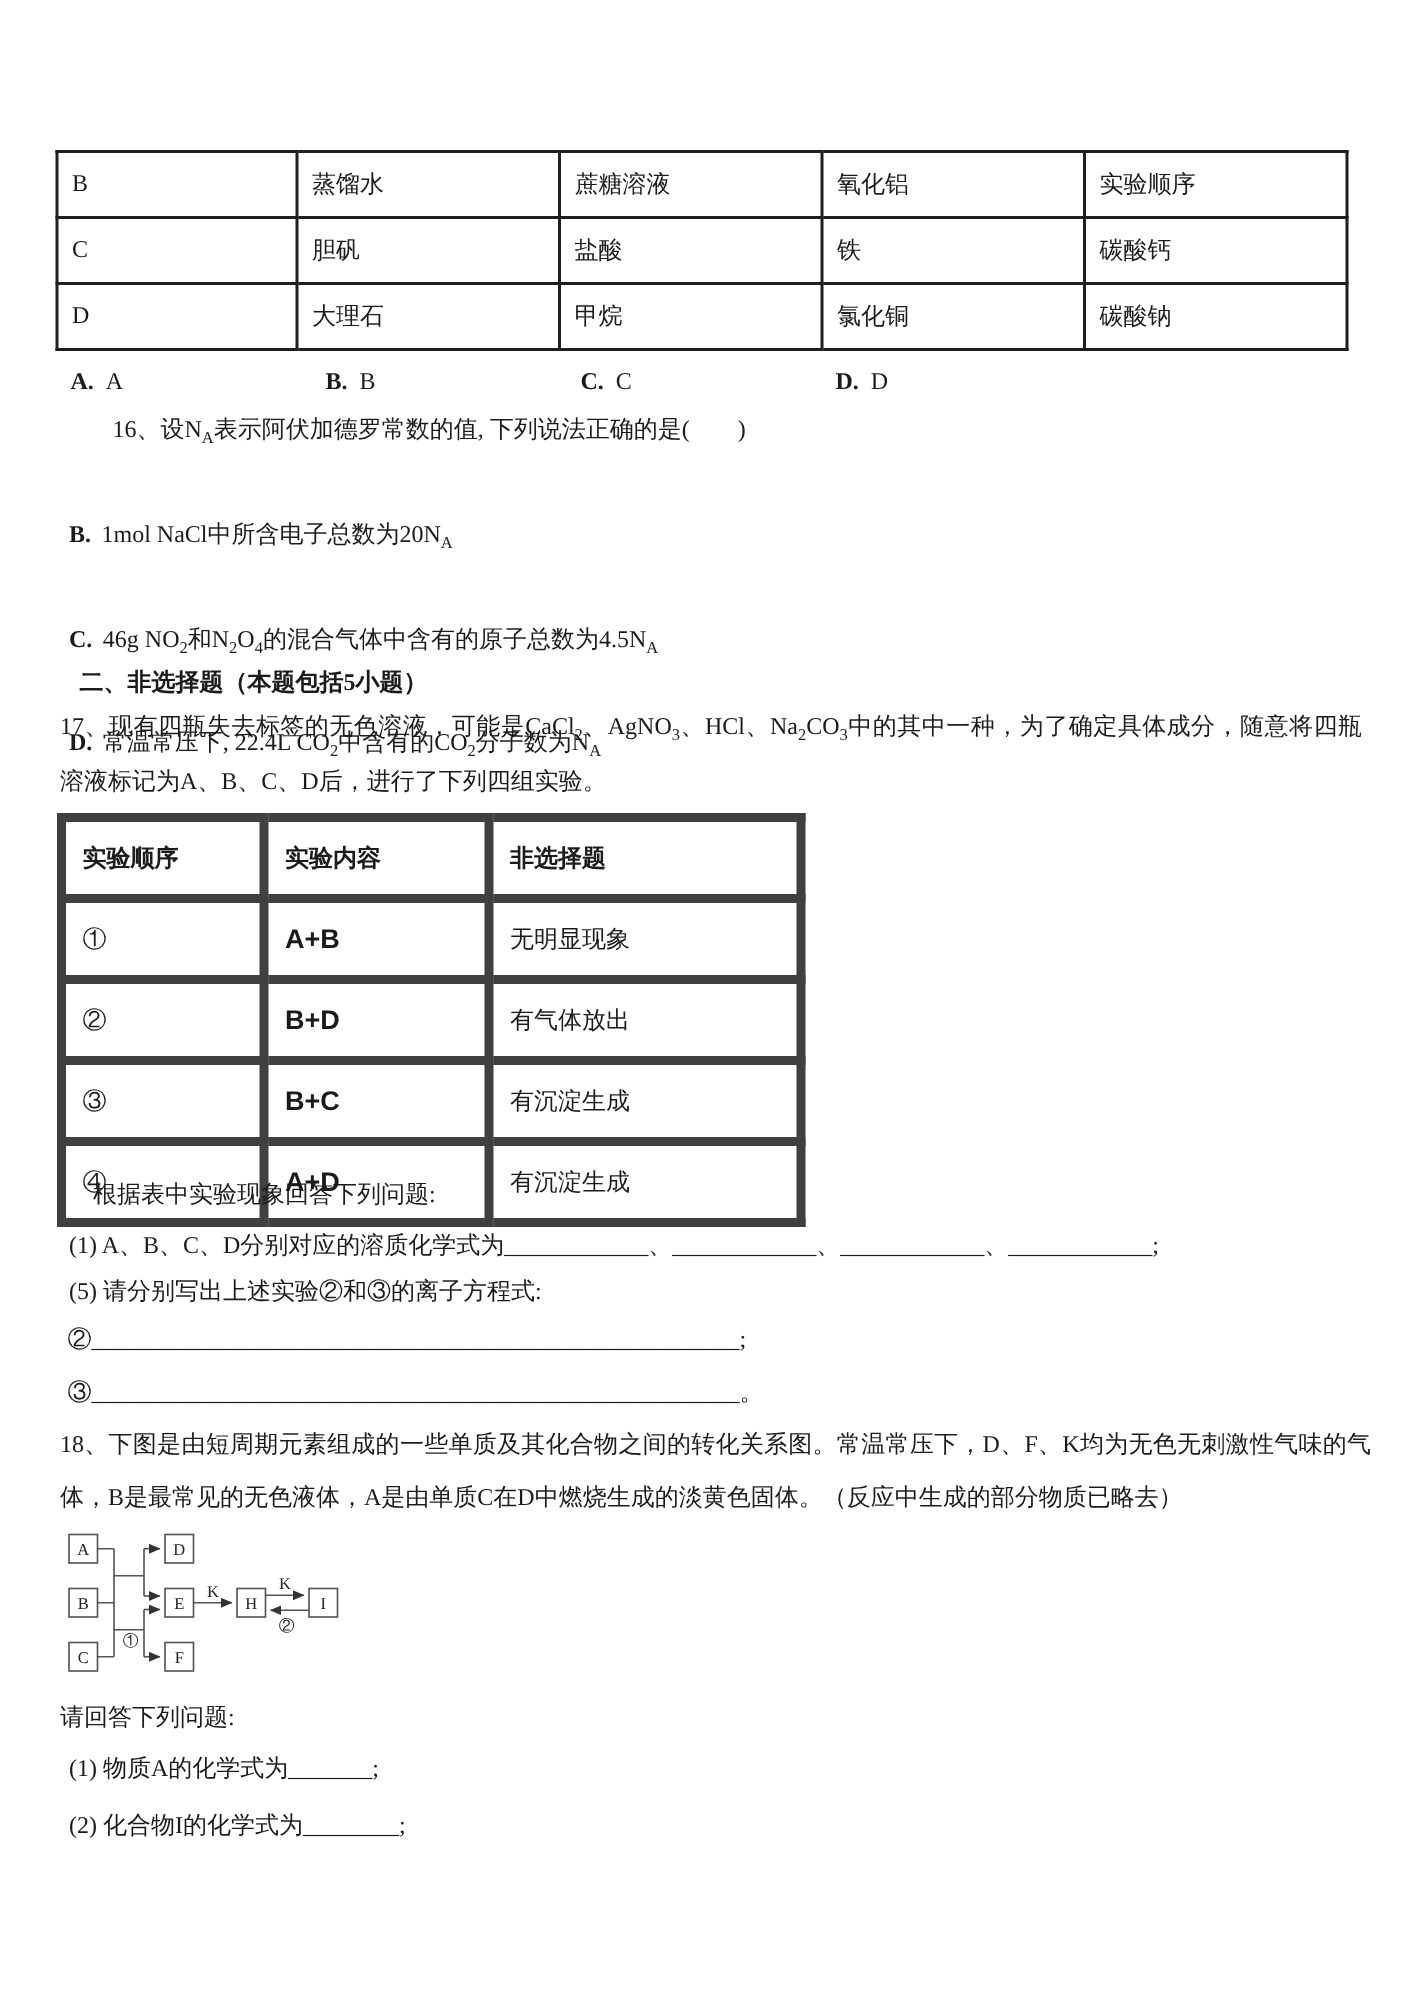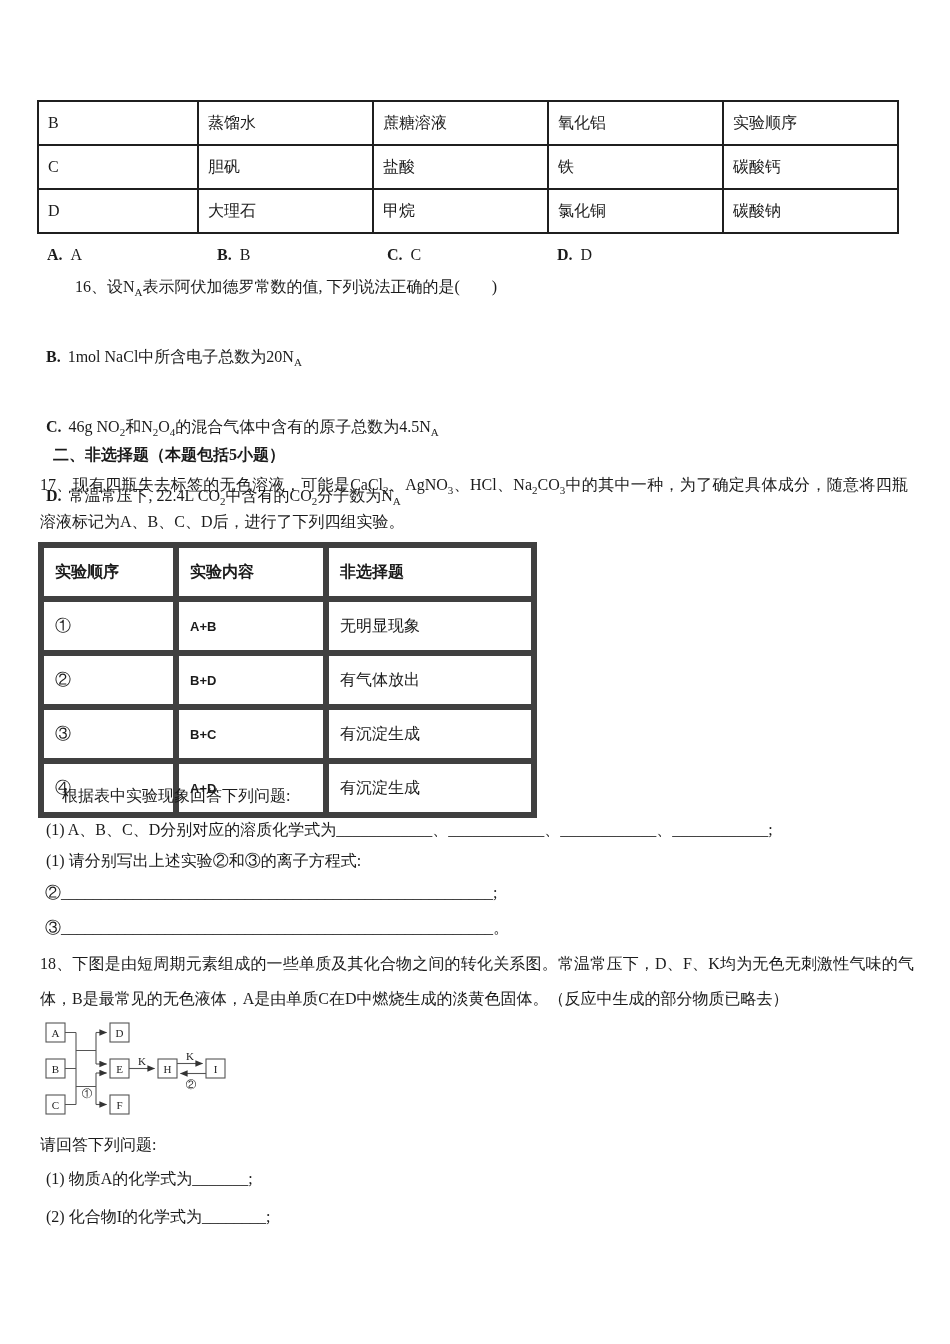--- a/index.html
+++ b/index.html
@@ -12,21 +12,21 @@
   b{font-weight:bold;}
   sub{font-size:11px;line-height:0;}
   
   table{border-collapse:collapse;}
   .t1{position:absolute;left:37px;top:100px;table-layout:fixed;}
   .t1 td{border:2px solid #1f1f1f;height:42px;padding:0 9px;vertical-align:middle;}
   
   .t2{position:absolute;left:38px;top:542px;table-layout:fixed;}
   .t2 td{border:6px solid #404040;height:44px;padding:2px 11px;vertical-align:middle;}
   .t2 .hdr{font-weight:bold;}
-  .bold-sans{font-family:"Liberation Sans","DejaVu Sans",sans-serif;font-weight:bold;font-size:13px;}
+  .bold-sans{font-family:"Liberation Sans","DejaVu Sans",sans-serif;font-weight:bold;font-size:18px;}
   
   .ansrow{display:flex;align-items:center;}
   .ansrow .opt{width:170px;}
   .ansrow b{margin-right:8px;}
   
   .q16opts p{margin:0;line-height:33.5px;}
   .q16opts b{margin-right:7px;}
   .stem{line-height:22px;}
   .bold{font-weight:bold;}
   .para17{width:868px;line-height:37px;text-align:justify;}
@@ -119,21 +119,21 @@
     <tr>
       <td>④</td>
       <td class="bold-sans">A+D</td>
       <td>有沉淀生成</td>
     </tr>
   </tbody>
     </table>
 
   <div class="abs" style="left:40px;top:786px;margin-left:22px;">根据表中实验现象回答下列问题:</div>
   <div class="abs" style="left:46px;top:820px;">(1) A、B、C、D分别对应的溶质化学式为____________、____________、____________、____________;</div>
-  <div class="abs" style="left:46px;top:851px;">(1) 请分别写出上述实验②和③的离子方程式:</div>
+  <div class="abs" style="left:46px;top:851px;">(5) 请分别写出上述实验②和③的离子方程式:</div>
   <div class="abs" style="left:45px;top:918px;">③______________________________________________________。</div>
   <div class="abs" style="left:45px;top:883px;">②______________________________________________________;</div>
 
   <div class="abs para18" style="left:40px;top:946px;">18、下图是由短周期元素组成的一些单质及其化合物之间的转化关系图。常温常压下，D、F、K均为无色无刺激性气味的气体，B是最常见的无色液体，A是由单质C在D中燃烧生成的淡黄色固体。（反应中生成的部分物质已略去）</div>
 
   <svg class="abs" style="left:40px;top:1016px;" width="192" height="102" viewBox="0 0 192 102">
     <defs>
       <marker id="arr" markerWidth="8" markerHeight="8" refX="6.5" refY="3" orient="auto">
         <path d="M0,0 L7,3 L0,6 Z" fill="#333"></path>
       </marker>

